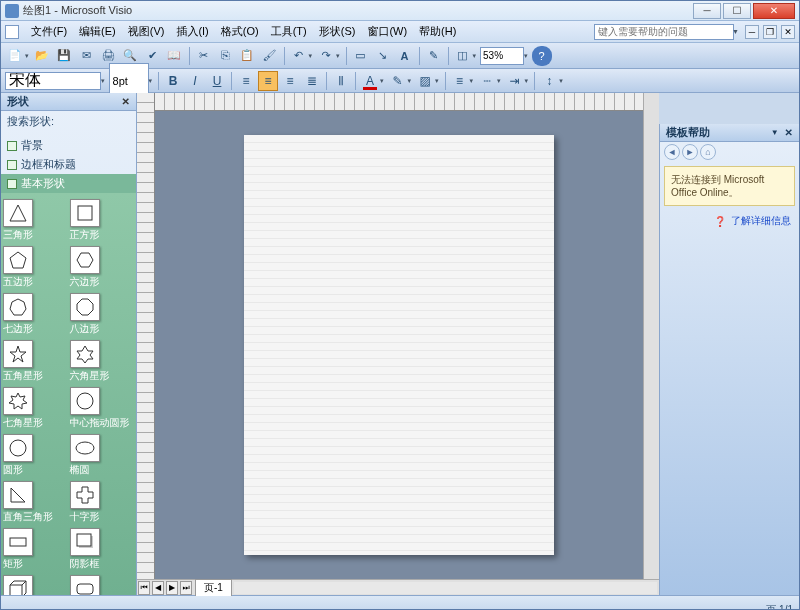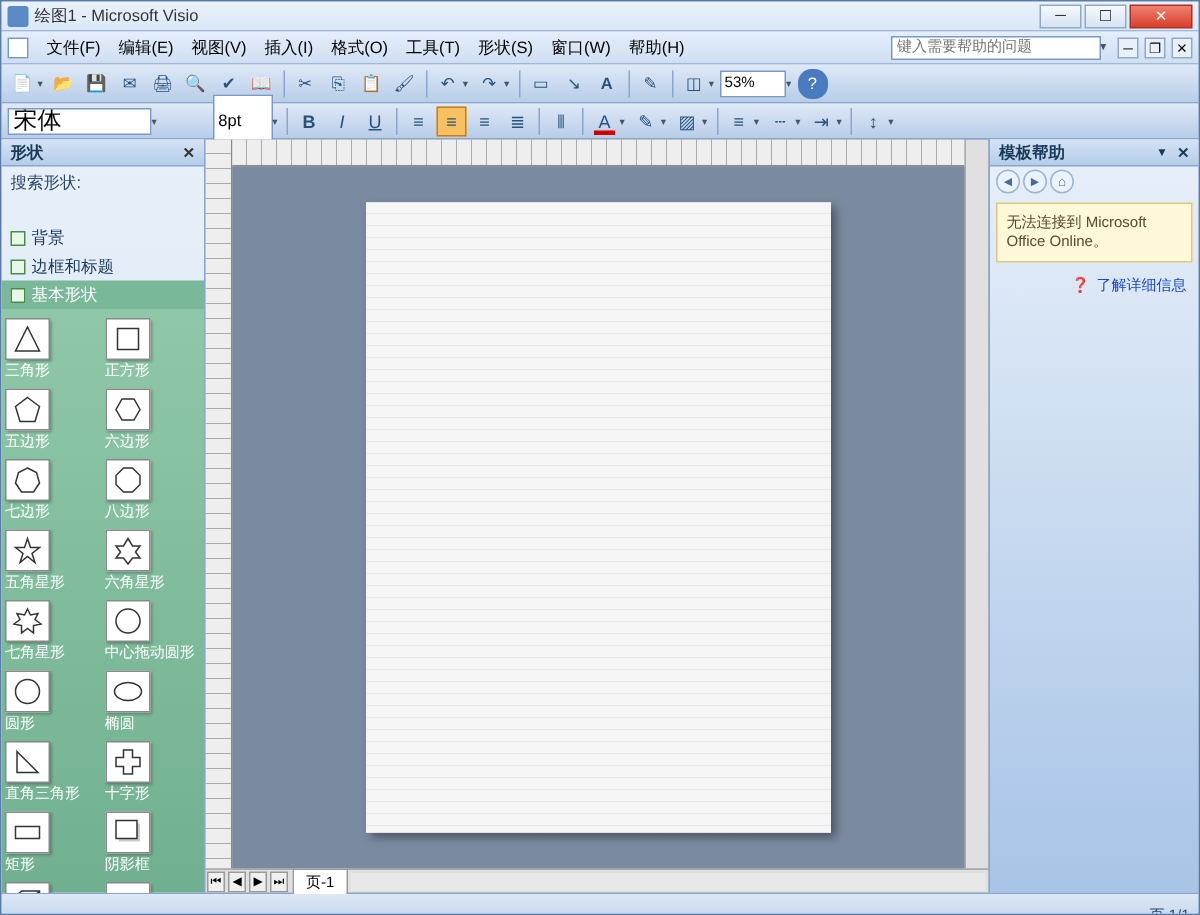--- a/index.html
+++ b/index.html
@@ -19,59 +19,59 @@
 .mdi { width: 14px; height: 14px; margin-left: 4px; border: 1px solid #8fa8c6; background: #e8f0fa; font-size: 9px; display: flex; align-items: center; justify-content: center; cursor: pointer; }
 
 .toolbar { height: 26px; background: linear-gradient(#dfe9f7,#b8cde8); display: flex; align-items: center; padding: 0 4px; border-bottom: 1px solid #8aa6cc; gap: 2px; }
 .tbtn { width: 20px; height: 20px; border: 1px solid transparent; display: flex; align-items: center; justify-content: center; font-size: 11px; cursor: pointer; color: #28527a; }
 .tsep { width: 1px; height: 18px; background: #8aa6cc; margin: 0 2px; }
 .tdd { font-size: 7px; color: #456; margin-left: -2px; padding-right: 2px; cursor: pointer; }
 .zoombox { width: 44px; height: 18px; border: 1px solid #7a9ac6; background: #fff; font-size: 10px; padding: 0 2px; }
 
 .fmtbar { height: 24px; background: linear-gradient(#dfe9f7,#b8cde8); display: flex; align-items: center; padding: 0 4px; border-bottom: 1px solid #8aa6cc; gap: 2px; }
 .fontbox { width: 96px; height: 18px; border: 1px solid #7a9ac6; background: #fff; font-size: 16px; padding: 0 3px; }
-.sizebox { width: 40px; height: 36px; border: 1px solid #7a9ac6; background: #fff; font-size: 11px; padding: 0 3px; margin-left: 33px; }
+.sizebox { width: 40px; height: 36px; border: 1px solid #7a9ac6; background: #fff; font-size: 11px; padding: 0 3px; }
 .fbtn { width: 20px; height: 20px; display: flex; align-items: center; justify-content: center; font-size: 12px; cursor: pointer; color: #28527a; }
 .fbtn.bold { font-weight: bold; }
 .fbtn.italic { font-style: italic; }
 .fbtn.under { text-decoration: underline; }
 .fbtn.active { background: #f8c060; border: 1px solid #c08020; }
 .colorstrip { width: 14px; height: 3px; margin-top: 12px; }
 
 .mainarea { display: flex; height: 502px; }
 
 .shapepanel { width: 136px; background: linear-gradient(#e8f0fa,#cde0f2); border-right: 1px solid #8aa6cc; display: flex; flex-direction: column; }
 .panelhdr { height: 18px; background: linear-gradient(#d5e3f4,#b5cdea); font-size: 11px; padding: 2px 6px; font-weight: bold; color: #1a3a5a; display: flex; align-items: center; border-bottom: 1px solid #8aa6cc; }
 .panelhdr .x { margin-left: auto; font-size: 10px; cursor: pointer; color: #333; }
 .searchlbl { font-size: 11px; padding: 3px 6px 1px; color: #2a4a6a; }
 .searchrow { display: flex; padding: 0 4px; gap: 2px; }
 .searchinput { flex: 1; height: 18px; border: 1px solid #7a9ac6; font-size: 10px; padding: 0 3px; color: #888; }
 .searchgo { width: 18px; height: 18px; background: #2a8a3a; color: #fff; border: 1px solid #1a6a2a; font-size: 11px; display: flex; align-items: center; justify-content: center; cursor: pointer; }
-.catlist { margin-top: 19px; }
+.catlist { margin-top: 6px; }
 .catitem { font-size: 11px; padding: 2px 6px; cursor: pointer; display: flex; align-items: center; gap: 4px; color: #1a3a5a; }
 .catitem .caticon { width: 10px; height: 10px; border: 1px solid #4a8a4a; background: #e8f8e8; }
 .catitem.active { background: #7ab89a; color: #fff; }
 .shapegrid { flex: 1; background: linear-gradient(#8fc8a8,#70b090); overflow-y: auto; padding: 6px 2px; display: grid; grid-template-columns: 1fr 1fr; gap: 6px 2px; align-content: start; }
 .shapeitem { display: flex; flex-direction: column; align-items: flex-start; cursor: pointer; }
 .shapeicon { width: 30px; height: 28px; background: #fff; border: 1px solid #888; margin-bottom: 2px; display: flex; align-items: center; justify-content: center; box-shadow: 1px 1px 2px rgba(0,0,0,0.3); }
 .shapeicon svg { width: 20px; height: 20px; }
 .shapelabel { font-size: 10px; color: #fff; text-align: center; line-height: 11px; }
 
 .canvaswrap { flex: 1; display: flex; flex-direction: column; background: #7a8aa0; }
 .rulerv { width: 18px; background: #eee; border-right: 1px solid #888; background-image: repeating-linear-gradient(#eee,#eee 9px,#aaa 9px,#aaa 10px); }
 .rulerh { height: 18px; background: #eee; border-bottom: 1px solid #888; background-image: repeating-linear-gradient(90deg,#eee,#eee 9px,#aaa 9px,#aaa 10px); }
 .canvasinner { flex: 1; background: #7a8aa0; display: flex; align-items: center; justify-content: center; position: relative; }
 .page { width: 310px; height: 420px; background: #fff; box-shadow: 3px 3px 6px rgba(0,0,0,0.4); background-image: repeating-linear-gradient(#f5f5f5 0,#f5f5f5 7px,#e8e8e8 7px,#e8e8e8 8px), repeating-linear-gradient(90deg,#f5f5f5 0,#f5f5f5 7px,#e8e8e8 7px,#e8e8e8 8px); }
 .scrollh { height: 16px; background: #e0e0e0; border-top: 1px solid #aaa; display: flex; align-items: center; font-size: 10px; }
 .tabnav { width: 12px; height: 14px; border: 1px solid #999; background: #f0f0f0; margin: 0 1px; display: flex; align-items: center; justify-content: center; font-size: 8px; cursor: pointer; }
 .pagetab { padding: 1px 8px; background: #fff; border: 1px solid #999; border-bottom: none; margin-left: 2px; cursor: pointer; }
 .scrollv { width: 16px; background: #e0e0e0; border-left: 1px solid #aaa; }
 .scrolltrack { flex: 1; background: #e8e8e8; margin: 0 2px; height: 12px; }
 
-.taskpane { width: 140px; background: linear-gradient(#e8f0fa,#a8c4e6); border-left: 1px solid #8aa6cc; display: flex; flex-direction: column; }
+.taskpane { width: 140px; background: linear-gradient(#e8f0fa,#a8c4e6); border-left: 1px solid #8aa6cc; display: flex; flex-direction: column; margin-top: 31px; }
 .taskhdr { height: 18px; background: linear-gradient(#d5e3f4,#b5cdea); font-size: 11px; padding: 2px 6px; font-weight: bold; color: #1a3a5a; display: flex; align-items: center; border-bottom: 1px solid #8aa6cc; }
 .taskhdr .dd { margin-left: auto; font-size: 8px; cursor: pointer; }
 .taskhdr .x { margin-left: 6px; font-size: 10px; cursor: pointer; }
 .tasknav { height: 20px; display: flex; align-items: center; padding: 0 4px; gap: 2px; }
 .tasknav .nbtn { width: 16px; height: 16px; border: 1px solid #9ab4d4; border-radius: 8px; display: flex; align-items: center; justify-content: center; font-size: 9px; color: #4a6a9a; cursor: pointer; background: #eaf2fb; }
 .taskmsg { margin: 4px; padding: 6px; background: #fef8d8; border: 1px solid #d8c880; font-size: 10px; color: #5a4a2a; line-height: 13px; }
 .tasklink { font-size: 10px; color: #1a4aca; padding: 4px 8px; cursor: pointer; text-align: left; display: flex; align-items: center; justify-content: flex-end; gap: 4px; }
 .tasklink::before { content: "❓"; font-size: 10px; }
 
 .statusbar { height: 28px; background: linear-gradient(#dce8f6,#b8cde8); border-top: 1px solid #8aa6cc; display: flex; align-items: center; font-size: 10px; padding: 0 6px; color: #2a4a6a; }

